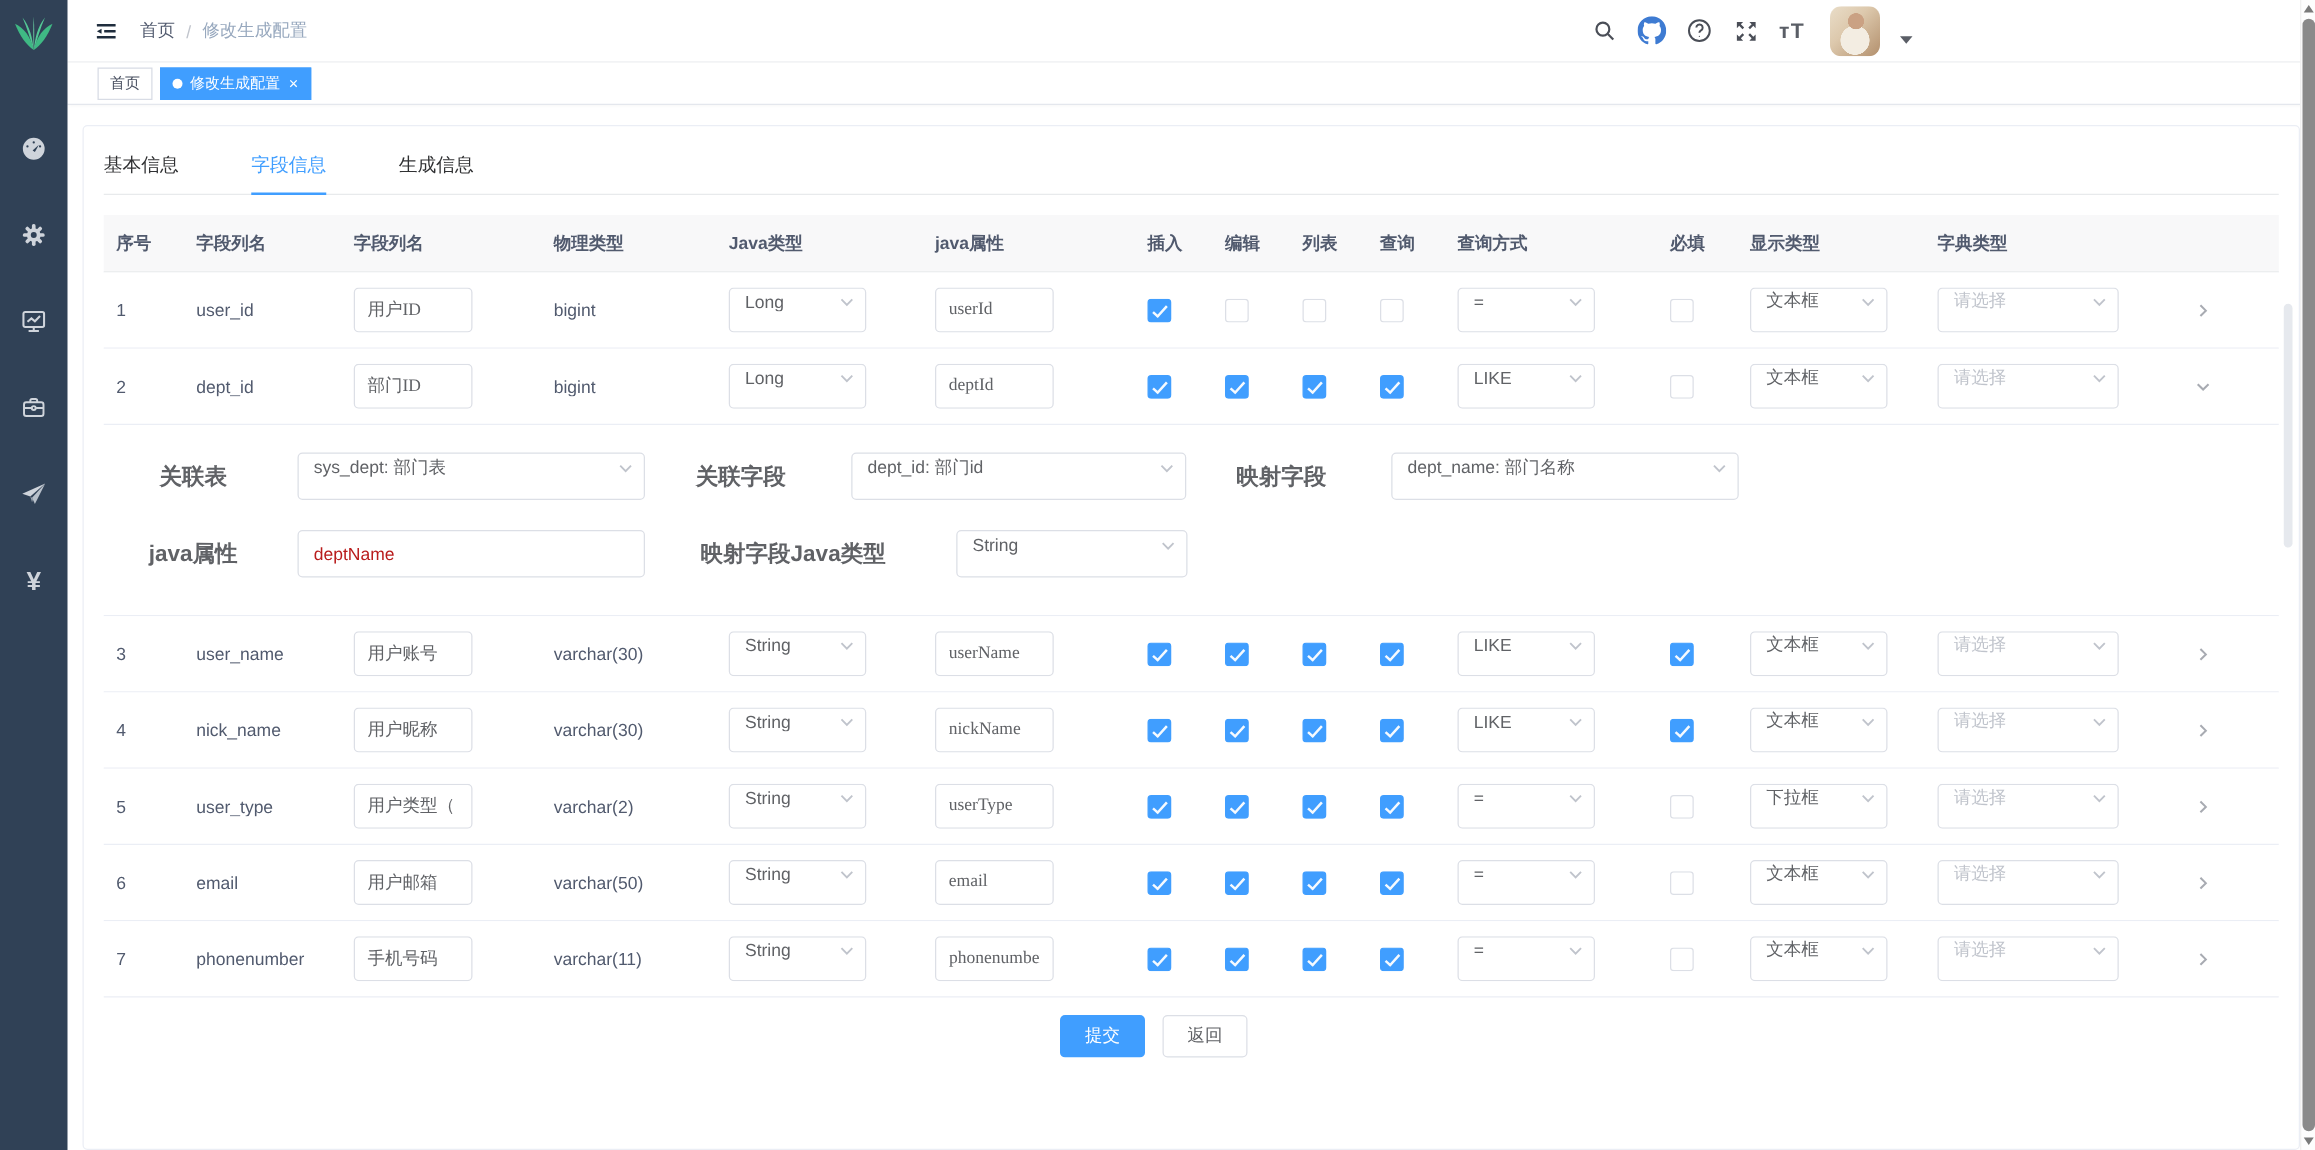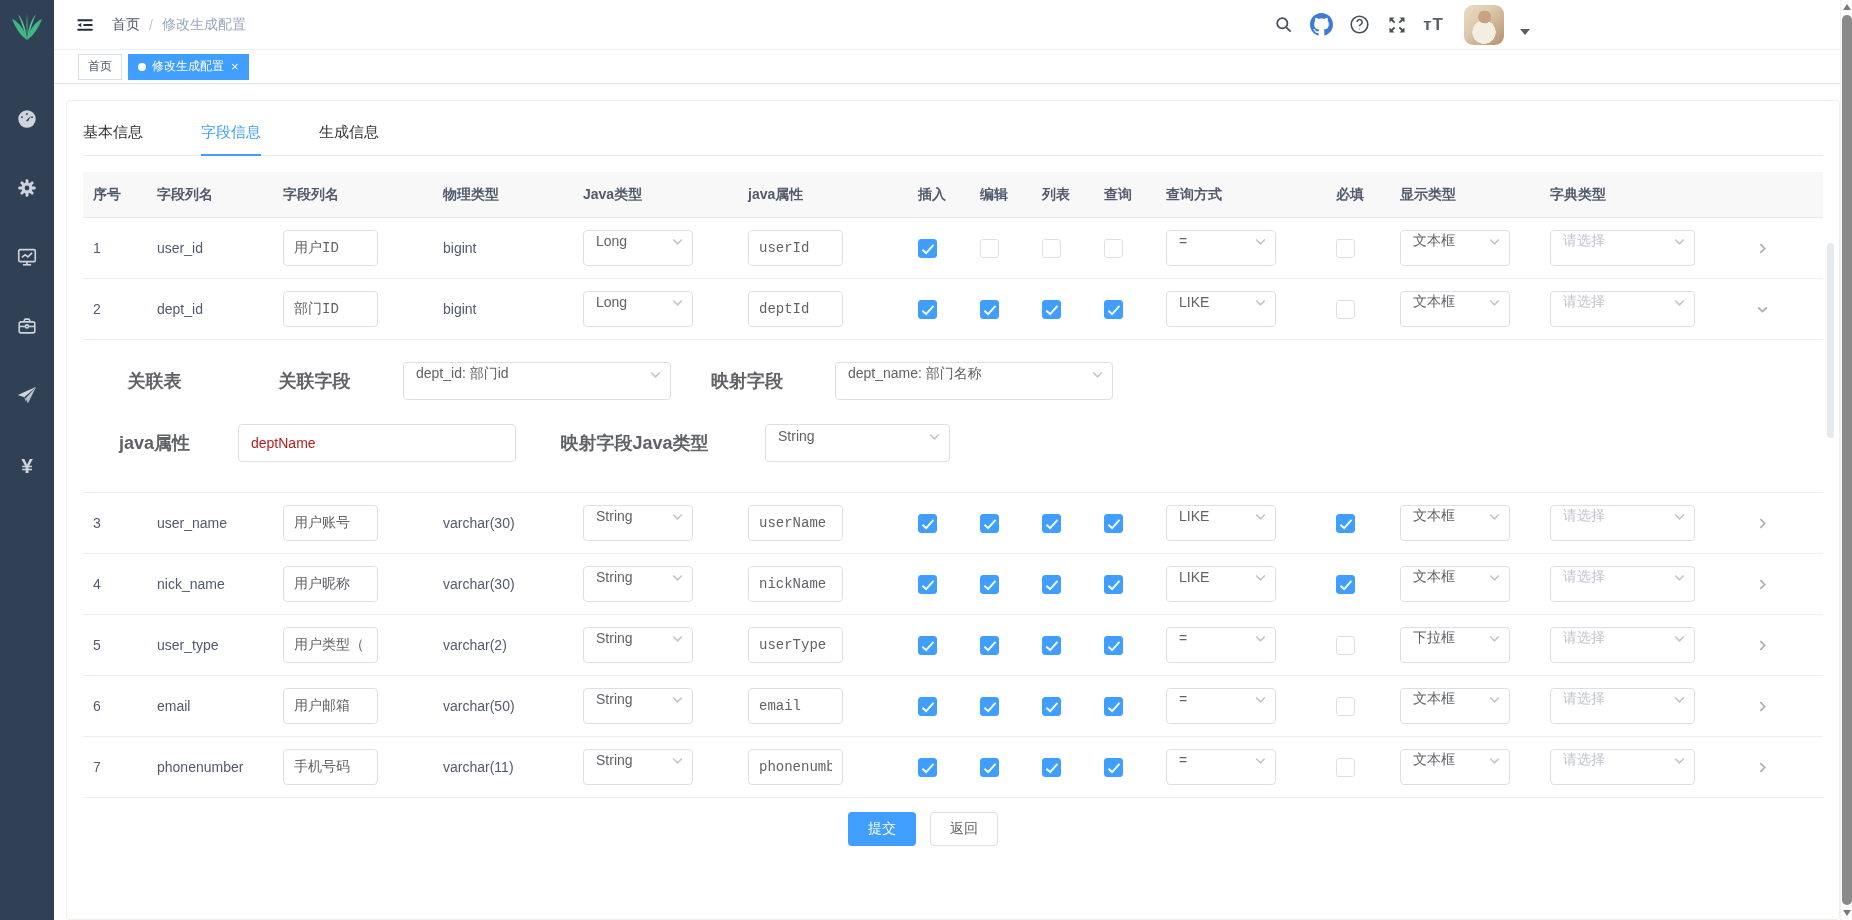--- a/index.html
+++ b/index.html
@@ -58,21 +58,21 @@
 
   
   .gtable { margin-top:16px; width:100%; }
   .grow { display:grid; grid-template-columns:64px 126px 160px 140px 165px 170px 62px 62px 62px 62px 170px 64px 150px 200px 1fr; align-items:center; }
   .thead { height:46px; background:#f8f8f9; border-bottom:1px solid #e8eaec; font-weight:bold; color:#515a6e; }
   .thead .cell { font-size:14px; }
   .trow { height:61px; border-bottom:1px solid #ebeef5; background:#fff; }
   .cell { padding-left:10px; display:flex; align-items:center; overflow:hidden; white-space:nowrap; }
   .cell.plain { color:#515a6e; }
 
-  .inp { height:36px; width:95px; border:1px solid #dcdfe6; border-radius:4px; padding:0 10px; font-size:14px; color:#606266; outline:none; font-family:Liberation Mono, monospace; background:#fff; }
+  .inp { height:36px; width:95px; border:1px solid #dcdfe6; border-radius:4px; padding:0 10px; font-size:14px; color:#606266; outline:none; font-family:Liberation Serif, serif; background:#fff; }
   .sel { height:36px; border:1px solid #dcdfe6; border-radius:4px; background:#fff; display:flex; align-items:center; justify-content:space-between; padding:0 8px 14px 12px; cursor:pointer; color:#606266; font-size:14px; }
   .sel .sval { overflow:hidden; white-space:nowrap; }
   .sel.placeholder .sval { color:#c0c4cc; }
 
   .cb { width:19px; height:19px; border:1px solid #dcdfe6; border-radius:3px; background:#fff; display:inline-block; position:relative; cursor:pointer; flex-shrink:0; }
   .cb.checked { background:#409EFF; border-color:#409EFF; }
   .cb.checked::after { content:""; position:absolute; left:6px; top:2px; width:4px; height:10px; border:solid rgba(255,255,255,.95); border-width:0 2px 2px 0; transform:rotate(42deg); }
 
   .expand-arrow { width:24px; height:24px; display:flex; align-items:center; justify-content:center; cursor:pointer; }
 
@@ -406,20 +406,28 @@
                 <span class="expand-arrow">
                   <svg width="13" height="13" viewBox="0 0 12 12">
                     <path d="M2 4 l4 4 4-4" stroke="#a8abb2" fill="none" stroke-width="1.5"></path>
                   </svg>
                 </span>
               </div>
   </div>
             <div class="exp-panel">
               <div class="exp-row">
                 <div class="exp-label" style="width: 155px;">关联表</div>
+                <div class="sel exp-ctrl-sel" style="width: 278px;">
+                  <span class="sval">sys_dept: 部门表</span>
+                  <span style="display: flex;">
+                    <svg width="13" height="13" viewBox="0 0 12 12">
+                      <path d="M2 4.2 l4 4 4-4" stroke="#c0c4cc" fill="none" stroke-width="1.4"></path>
+                    </svg>
+                  </span>
+                </div>
                 <div class="exp-label" style="width: 165px;">关联字段</div>
                 <div class="sel exp-ctrl-sel" style="width: 268px;">
                   <span class="sval">dept_id: 部门id</span>
                   <span style="display: flex;">
                     <svg width="13" height="13" viewBox="0 0 12 12">
                       <path d="M2 4.2 l4 4 4-4" stroke="#c0c4cc" fill="none" stroke-width="1.4"></path>
                     </svg>
                   </span>
                 </div>
                 <div class="exp-label" style="width: 164px;">映射字段</div>

